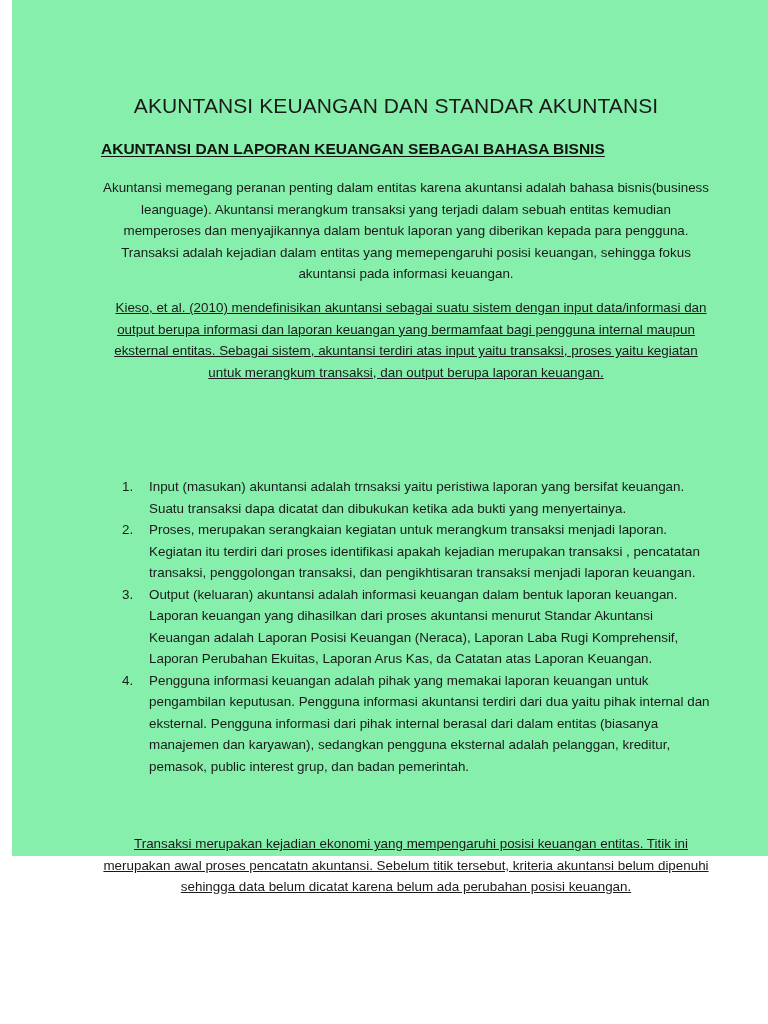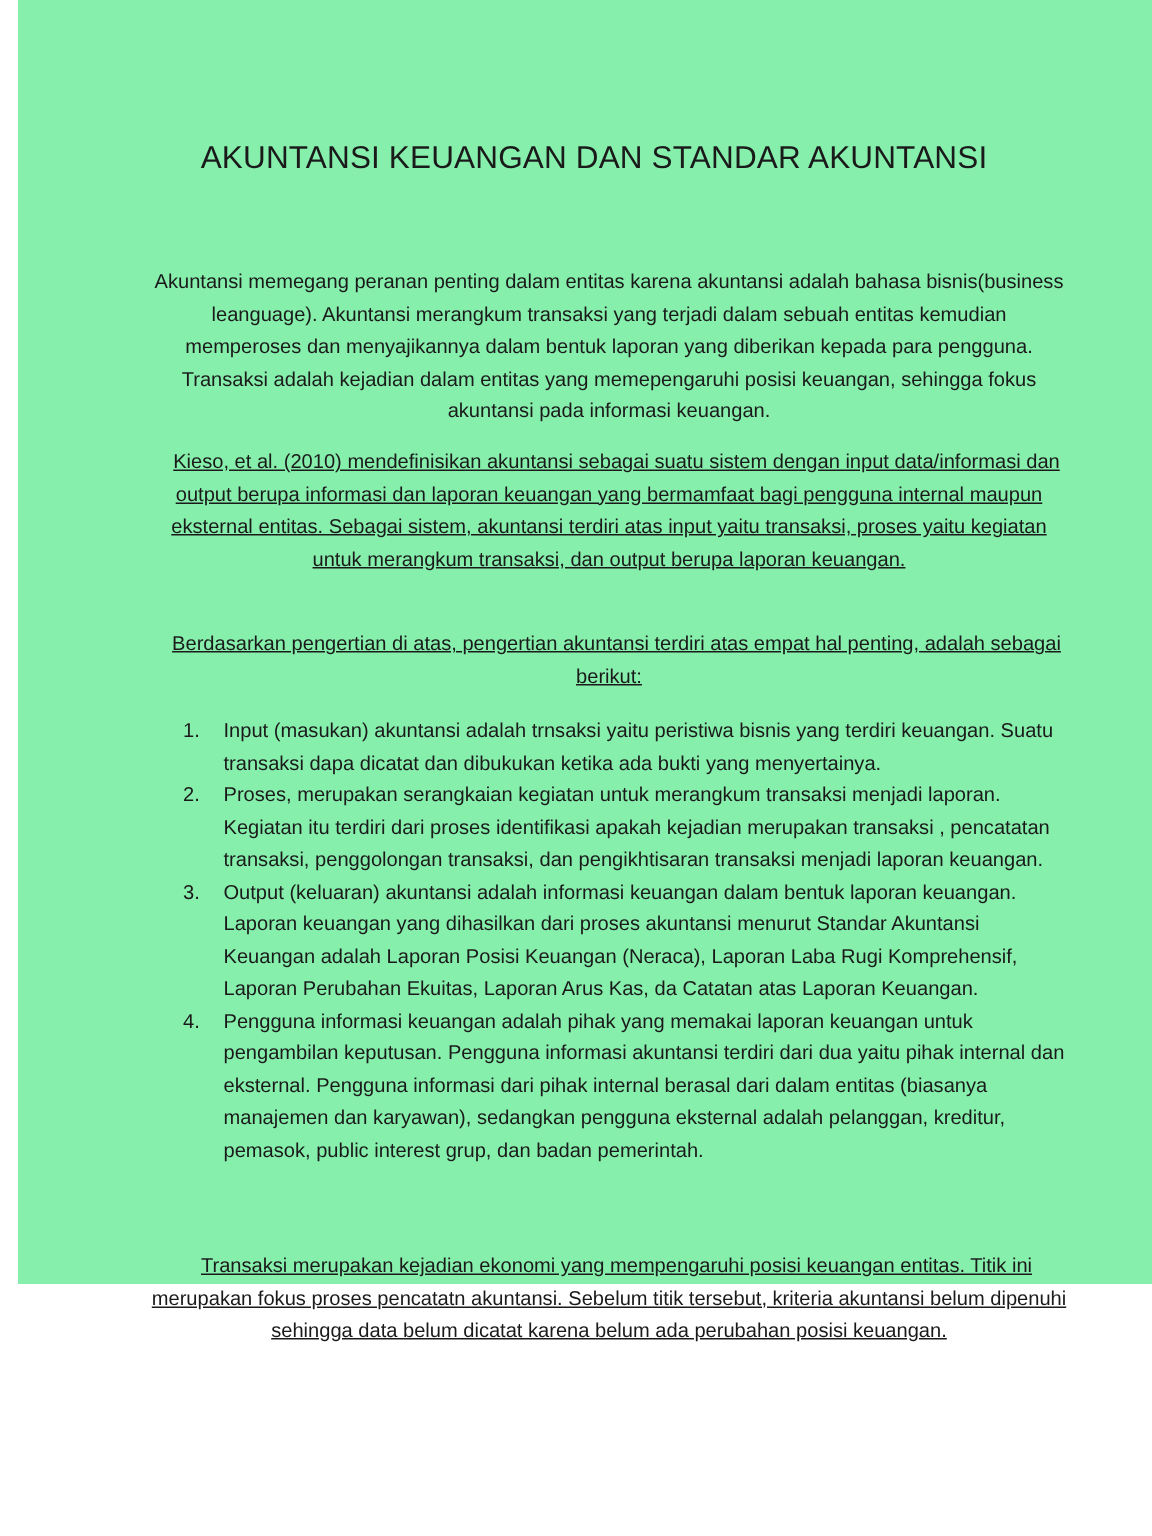--- a/index.html
+++ b/index.html
@@ -16,48 +16,46 @@
     .list { position: absolute; left: 110px; width: 590px; margin: 0; padding: 0; list-style: none;
       font-size: 13.4px; line-height: 21.5px; }
     .list li { position: relative; padding-left: 27px; }
     .list .num { position: absolute; left: 0; top: 0; }
   </style>
 </head>
 <body>
 
 <div class="page">
   <div class="title">AKUNTANSI KEUANGAN DAN STANDAR AKUNTANSI</div>
+  <div class="heading">AKUNTANSI DAN LAPORAN KEUANGAN SEBAGAI BAHASA BISNIS</div>
 
   <div class="para" style="top:177px;">
     <p>Akuntansi memegang peranan penting dalam entitas karena akuntansi adalah bahasa bisnis(business leanguage). Akuntansi merangkum transaksi yang terjadi dalam sebuah entitas kemudian memperoses dan menyajikannya dalam bentuk laporan yang diberikan kepada para pengguna. Transaksi adalah kejadian dalam entitas yang memepengaruhi posisi keuangan, sehingga fokus akuntansi pada informasi keuangan.</p>
   </div>
 
   <div class="para" style="top:297px;">
     <p class="indent">Kieso, et al. (2010) mendefinisikan akuntansi sebagai suatu sistem dengan input data/informasi dan output berupa informasi dan laporan keuangan yang bermamfaat bagi pengguna internal maupun eksternal entitas. Sebagai sistem, akuntansi terdiri atas input yaitu transaksi, proses yaitu kegiatan untuk merangkum transaksi, dan output berupa laporan keuangan.</p>
   </div>
 
-  <div class="para" style="top:418px;">
-    <p class="indent">Berdasarkan pengertian di atas, pengertian akuntansi terdiri atas empat hal penting, adalah sebagai berikut:</p>
-  </div>
 
   <ol class="list" style="top:476px;">
     <li>
       <span class="num">1.</span>
-      <span>Input (masukan) akuntansi adalah trnsaksi yaitu peristiwa bisnis yang terdiri keuangan. Suatu transaksi dapa dicatat dan dibukukan ketika ada bukti yang menyertainya.</span>
+      <span>Input (masukan) akuntansi adalah trnsaksi yaitu peristiwa laporan yang bersifat keuangan. Suatu transaksi dapa dicatat dan dibukukan ketika ada bukti yang menyertainya.</span>
     </li>
     <li>
       <span class="num">2.</span>
       <span>Proses, merupakan serangkaian kegiatan untuk merangkum transaksi menjadi laporan. Kegiatan itu terdiri dari proses identifikasi apakah kejadian merupakan transaksi , pencatatan transaksi, penggolongan transaksi, dan pengikhtisaran transaksi menjadi laporan keuangan.</span>
     </li>
     <li>
       <span class="num">3.</span>
       <span>Output (keluaran) akuntansi adalah informasi keuangan dalam bentuk laporan keuangan. Laporan keuangan yang dihasilkan dari proses akuntansi menurut Standar Akuntansi Keuangan adalah Laporan Posisi Keuangan (Neraca), Laporan Laba Rugi Komprehensif, Laporan Perubahan Ekuitas, Laporan Arus Kas, da Catatan atas Laporan Keuangan.</span>
     </li>
     <li>
       <span class="num">4.</span>
       <span>Pengguna informasi keuangan adalah pihak yang memakai laporan keuangan untuk pengambilan keputusan. Pengguna informasi akuntansi terdiri dari dua yaitu pihak internal dan eksternal. Pengguna informasi dari pihak internal berasal dari dalam entitas (biasanya manajemen dan karyawan), sedangkan pengguna eksternal adalah pelanggan, kreditur, pemasok, public interest grup, dan badan pemerintah.</span>
     </li>
   </ol>
 
   <div class="para" style="top:833px;">
-    <p class="indent">Transaksi merupakan kejadian ekonomi yang mempengaruhi posisi keuangan entitas. Titik ini merupakan fokus proses pencatatn akuntansi. Sebelum titik tersebut, kriteria akuntansi belum dipenuhi sehingga data belum dicatat karena belum ada perubahan posisi keuangan.</p>
+    <p class="indent">Transaksi merupakan kejadian ekonomi yang mempengaruhi posisi keuangan entitas. Titik ini merupakan awal proses pencatatn akuntansi. Sebelum titik tersebut, kriteria akuntansi belum dipenuhi sehingga data belum dicatat karena belum ada perubahan posisi keuangan.</p>
   </div>
 </div>
 
 </body></html>

